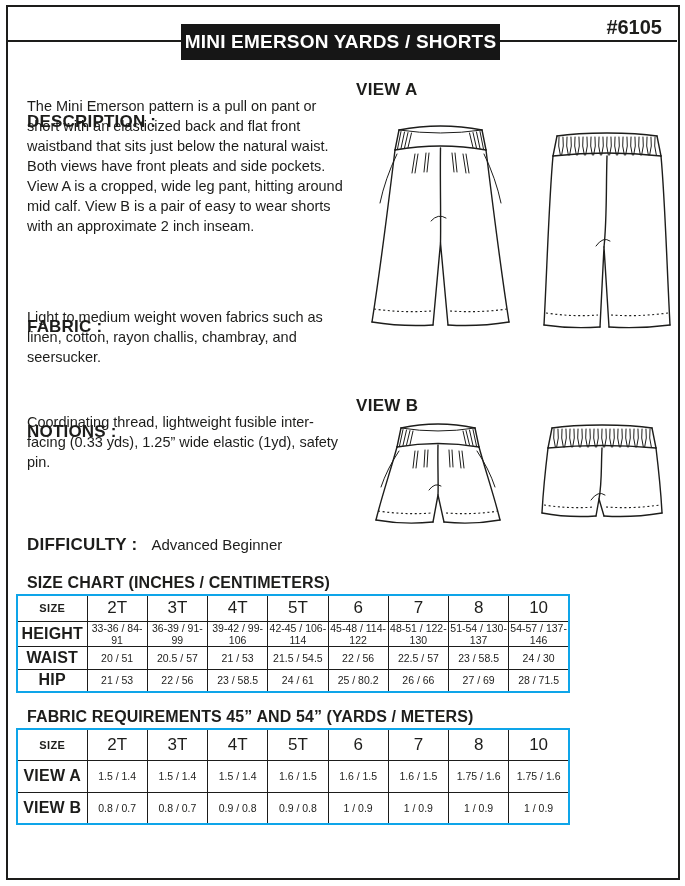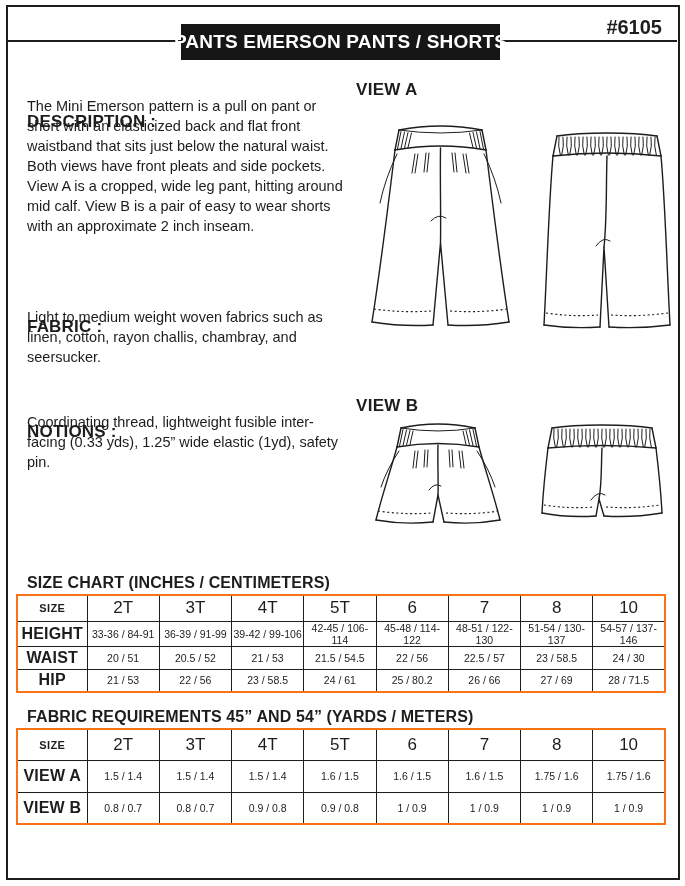--- a/index.html
+++ b/index.html
@@ -13,21 +13,21 @@
     position:absolute;left:181px;top:24px;width:319px;height:36px;background:#161616;
     color:#ffffff;display:flex;align-items:center;justify-content:center;
     font-size:19px;font-weight:bold;letter-spacing:.2px;z-index:2;white-space:nowrap;
   }
   .pattern-number{position:absolute;top:16px;right:23px;font-size:20px;font-weight:bold;z-index:2;}
   .sec-heading{position:absolute;left:27px;font-size:17px;font-weight:bold;letter-spacing:.2px;margin-top:32px;}
   .sec-body{position:absolute;left:27px;width:322px;font-size:14.5px;line-height:1.38;}
   .difficulty-value{font-size:15px;font-weight:normal;margin-left:14px;letter-spacing:0;}
   .view-label{position:absolute;left:356px;font-size:17px;font-weight:bold;letter-spacing:.3px;}
   .chart-title{position:absolute;left:27px;font-size:16px;font-weight:bold;letter-spacing:.1px;}
-  table.spec{position:absolute;left:16px;width:650px;border-collapse:collapse;table-layout:fixed;border:2px solid #f97316;}
+  table.spec{position:absolute;left:16px;width:554px;border-collapse:collapse;table-layout:fixed;border:2px solid #0ea5e9;}
   table.spec th,table.spec td{border:1px solid #1d1d1b;text-align:center;vertical-align:middle;padding:0;font-weight:normal;}
   table.spec thead th{font-size:17px;}
   table.spec thead th:first-child{font-size:11px;font-weight:bold;letter-spacing:.4px;}
   table.spec tbody th{font-size:16px;font-weight:bold;letter-spacing:.2px;}
   table.spec tbody td{font-size:10.5px;}
   table.spec col.lbl{width:70px;}
   #size-chart-table{top:594px;}
   #size-chart-table thead tr{height:26px;}
   #size-chart-table tbody tr{height:23px;}
   #fabric-req-table{top:728px;}
@@ -38,33 +38,36 @@
   .tn{fill:none;stroke:#1d1d1b;stroke-width:1;stroke-linecap:round;}
   .dash{fill:none;stroke:#1d1d1b;stroke-width:1.1;stroke-dasharray:2,2.6;}
 </style>
 </head>
 <body>
 
 <div class="page">
   <div class="frame"></div>
   <div class="header-rule"></div>
   <div class="title-box">
-    <span>PANTS EMERSON PANTS / SHORTS</span>
+    <span>MINI EMERSON YARDS / SHORTS</span>
   </div>
   <div class="pattern-number">#6105</div>
 
   <div class="sec-heading" style="top:80px">DESCRIPTION :</div>
   <div class="sec-body" style="top:96px">The Mini Emerson pattern is a pull on pant or short with an elasticized back and flat front waistband that sits just below the natural waist. Both views have front pleats and side pockets. View A is a cropped, wide leg pant, hitting around mid calf. View B is a pair of easy to wear shorts with an approximate 2 inch inseam.</div>
 
   <div class="sec-heading" style="top:285px">FABRIC :</div>
   <div class="sec-body" style="top:307px">Light to medium weight woven fabrics such as linen, cotton, rayon challis, chambray, and seersucker.</div>
 
   <div class="sec-heading" style="top:390px">NOTIONS :</div>
   <div class="sec-body" style="top:412px">Coordinating thread, lightweight fusible inter-facing (0.33 yds), 1.25” wide elastic (1yd), safety pin.</div>
 
+  <div class="sec-heading" style="top:503px">
+    <span>DIFFICULTY :</span><span class="difficulty-value">Advanced Beginner</span>
+  </div>
 
   <div class="view-label" style="top:80px">VIEW A</div>
 
   <svg class="drawing" style="left:368px;top:121px" width="145" height="219" viewBox="0 0 145 219" aria-hidden="true">
     <path class="ln" d="M31,9 Q72.5,1 114,9"></path>
     <path class="tn" d="M31,9 Q72.5,15 114,9"></path>
     <path class="ln" d="M31,9 L27,29 M114,9 L118,29"></path>
     <path class="ln" d="M27,29 Q72.5,21 118,29"></path>
     <path class="tn" d="M33,10.5 L29.5,28 M36.5,11 L33,27.5 M40,11.5 L36.5,27 M43.5,12 L40,26.5"></path>
     <path class="tn" d="M112,10.5 L115.5,28 M108.5,11 L112,27.5 M105,11.5 L108.5,27 M101.5,12 L105,26.5"></path>
@@ -167,21 +170,21 @@
           <td>39-42 / 99-106</td>
           <td>42-45 / 106-114</td>
           <td>45-48 / 114-122</td>
           <td>48-51 / 122-130</td>
           <td>51-54 / 130-137</td>
           <td>54-57 / 137-146</td>
         </tr>
         <tr>
           <th>WAIST</th>
           <td>20 / 51</td>
-          <td>20.5 / 52</td>
+          <td>20.5 / 57</td>
           <td>21 / 53</td>
           <td>21.5 / 54.5</td>
           <td>22 / 56</td>
           <td>22.5 / 57</td>
           <td>23 / 58.5</td>
           <td>24 / 30</td>
         </tr>
         <tr>
           <th>HIP</th>
           <td>21 / 53</td>

